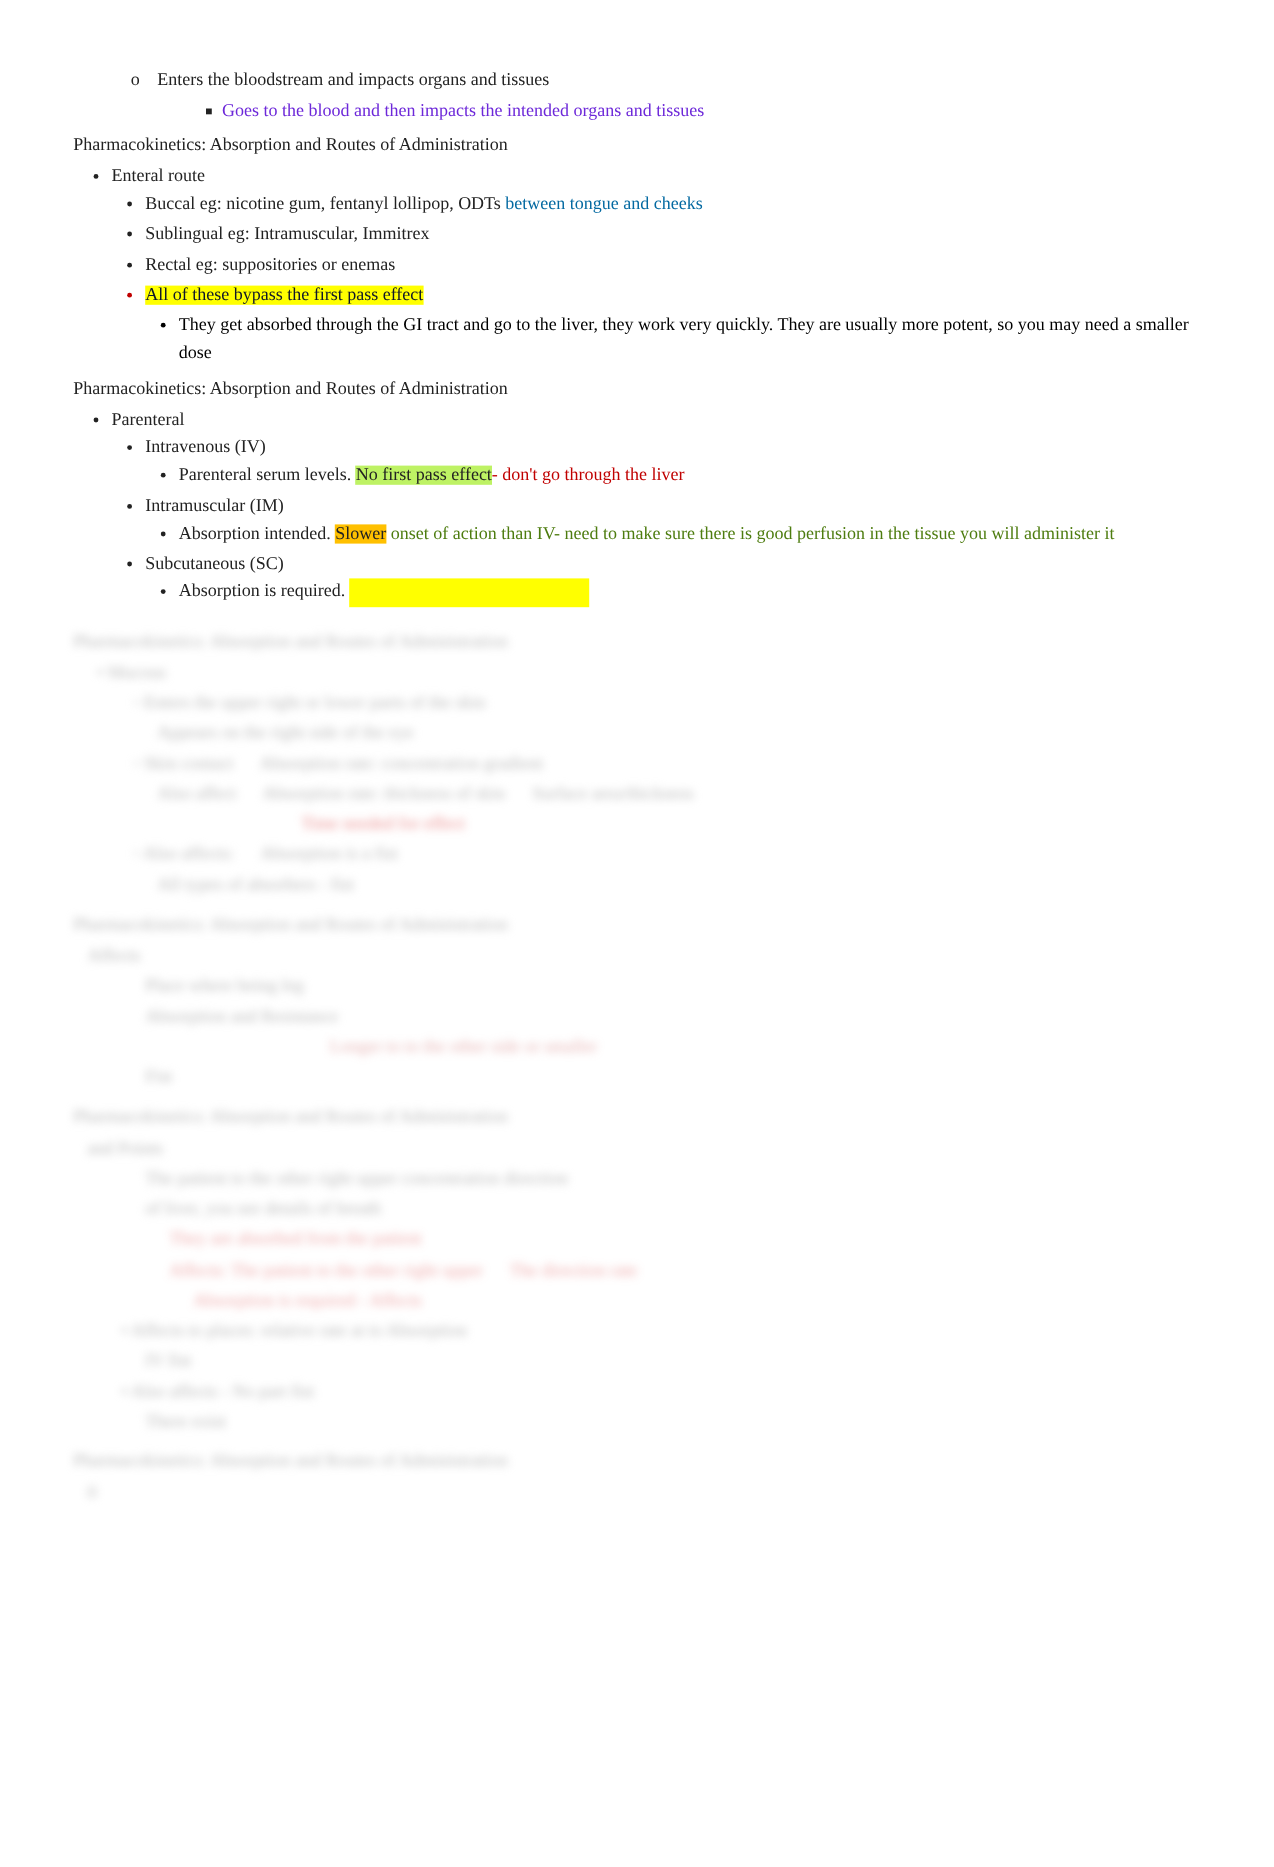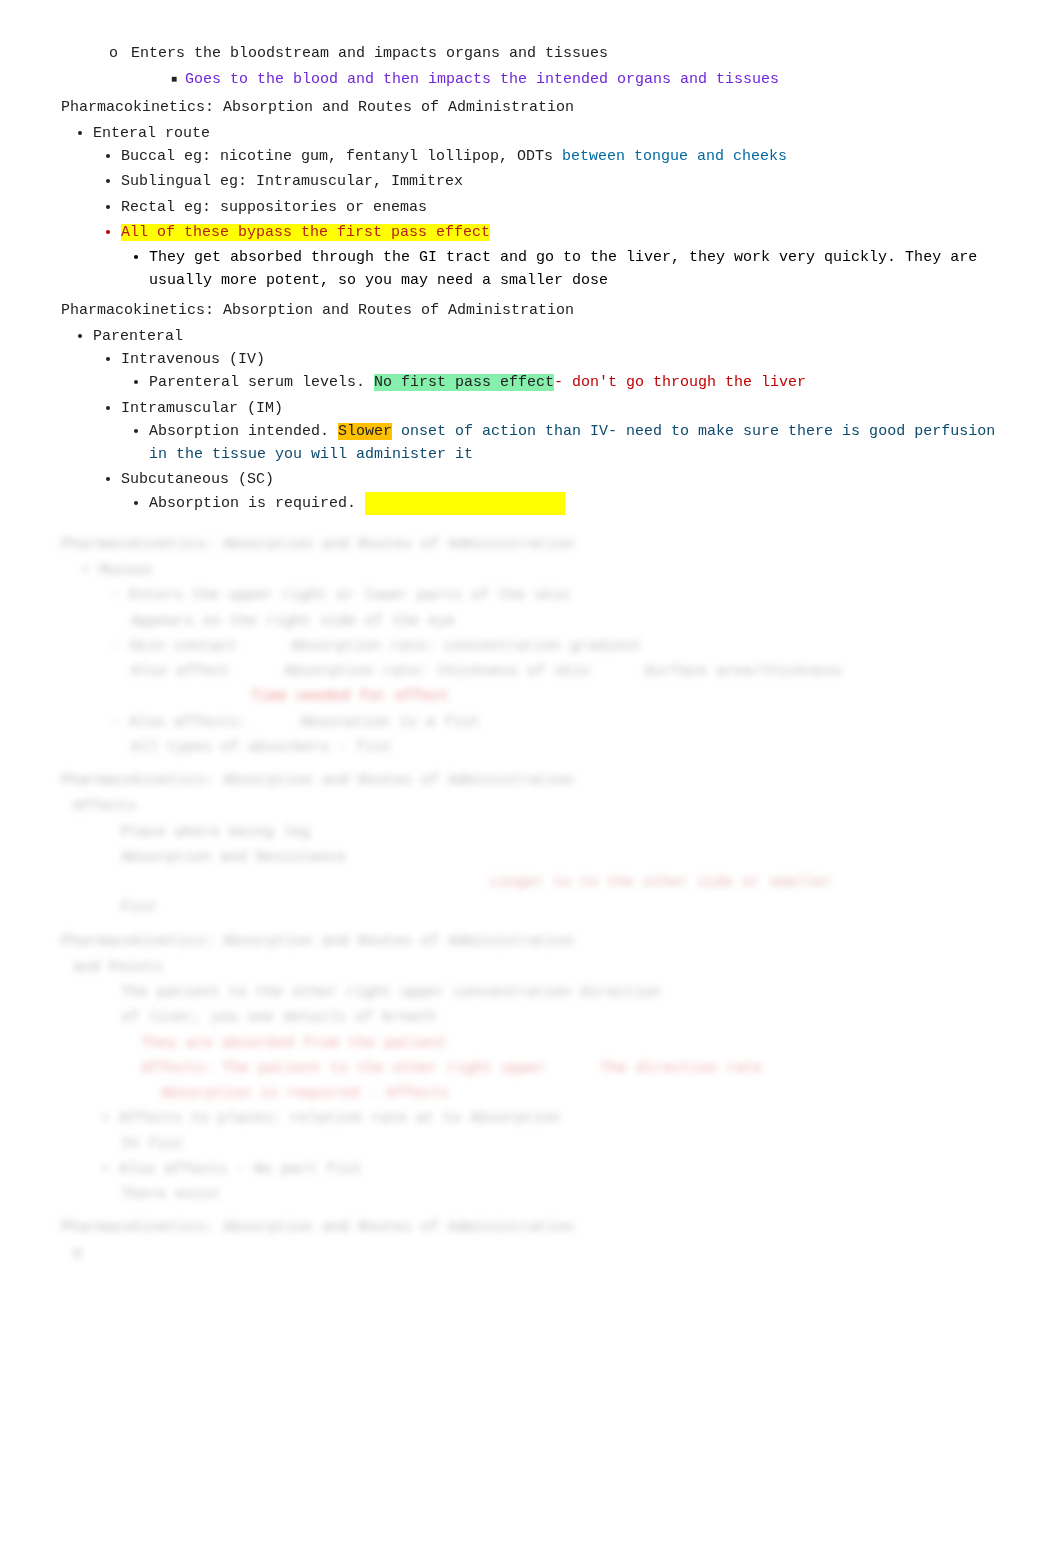--- a/index.html
+++ b/index.html
@@ -7,22 +7,21 @@
       background: #fff;
       font-family: 'Times New Roman', Times, serif;
       font-size: 15px;
       color: #222;
       width: 1062px;
       min-height: 1556px;
       padding: 40px 60px 60px 60px;
     }
     .doc-content {
       max-width: 940px;
-      margin: 2px auto;
-      font-family: Liberation Mono, monospace;
+      margin: 16px auto;
     }
 
     .section-header { font-weight: normal; margin-top: 4px; margin-bottom: 2px; }
     li { margin-bottom: 2px; line-height: 1.55; }
 
     .o-item { padding-left: 70px; position: relative; }
     .o-item::before { content: 'o'; position: absolute; left: 48px; }
 
     .square-item { padding-left: 110px; position: relative; display: flex; align-items: flex-start; }
     .square-item .sq-bullet { margin-right: 8px; font-size: 10px; margin-top: 4px; }
@@ -62,21 +61,21 @@
         <li>
           <span>Buccal eg: nicotine gum, fentanyl lollipop, ODTs</span><span style="color:#0369a1;"> between tongue and cheeks</span>
         </li>
         <li>
           Sublingual eg: Intramuscular, Immitrex
         </li>
         <li>
           Rectal eg:  suppositories or enemas
         </li>
         <li style="color:#c00000;">
-          <span style="background-color:#ffff00; color:#b91c1c;">All of these bypass the first pass effect</span>
+          <span style="background-color:#ffff00; color:#0f172a;">All of these bypass the first pass effect</span>
         </li>
         <ul style="list-style:disc; padding-left:28px;">
           <li style="color:#000000;">
             They get absorbed through the GI tract and go to the liver, they work very quickly. They are usually more potent, so you may need a smaller dose
           </li>
         </ul>
       </ul>
     </li>
   </ul>
 
@@ -86,30 +85,30 @@
 
   <ul style="list-style:disc; padding-left:32px;">
     <li>
       Parenteral
       <ul style="list-style:disc; padding-left:28px;">
 
         <li>
           Intravenous (IV)
           <ul style="list-style:disc; padding-left:28px;">
             <li>
-              <span>Parenteral serum levels.  </span><span style="background-color:#86efac;">No first pass effect</span><span style="color:#c00000;">- don't go through the liver</span>
+              <span>Parenteral serum levels.  </span><span style="background-color:#bef264;">No first pass effect</span><span style="color:#c00000;">- don't go through the liver</span>
             </li>
           </ul>
         </li>
 
         <li>
           Intramuscular (IM)
           <ul style="list-style:disc; padding-left:28px;">
             <li>
-              <span>Absorption intended.  </span><span style="background-color:#ffc000;">Slower</span><span style="color:#0c4a6e;"> onset of action than IV- need to make sure there is good perfusion in the tissue you will administer it</span>
+              <span>Absorption intended.  </span><span style="background-color:#ffc000;">Slower</span><span style="color:#4d7c0f;"> onset of action than IV- need to make sure there is good perfusion in the tissue you will administer it</span>
             </li>
           </ul>
         </li>
 
         <li>
           Subcutaneous (SC)
           <ul style="list-style:disc; padding-left:28px;">
             <li>
               <span>Absorption is required.  </span><span style="background-color:#ffff00; display:inline-block; width:200px;">&nbsp;</span>
             </li>

